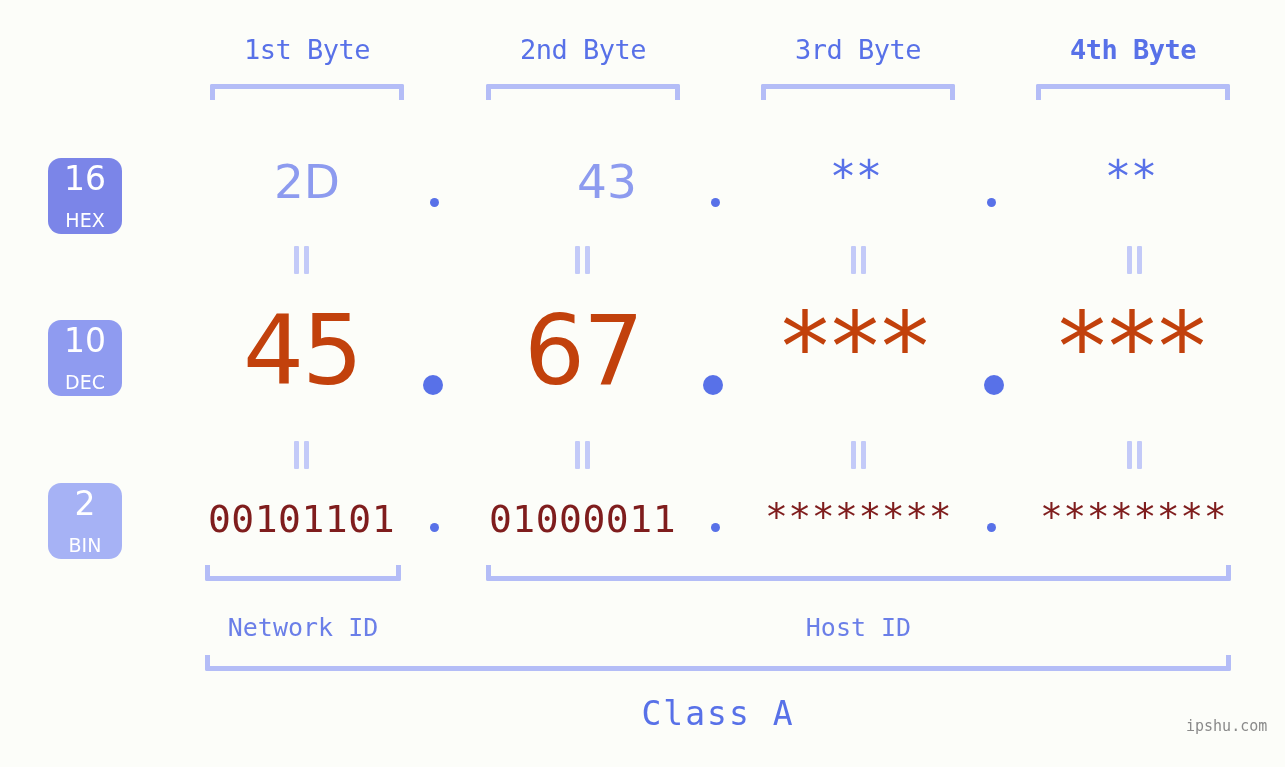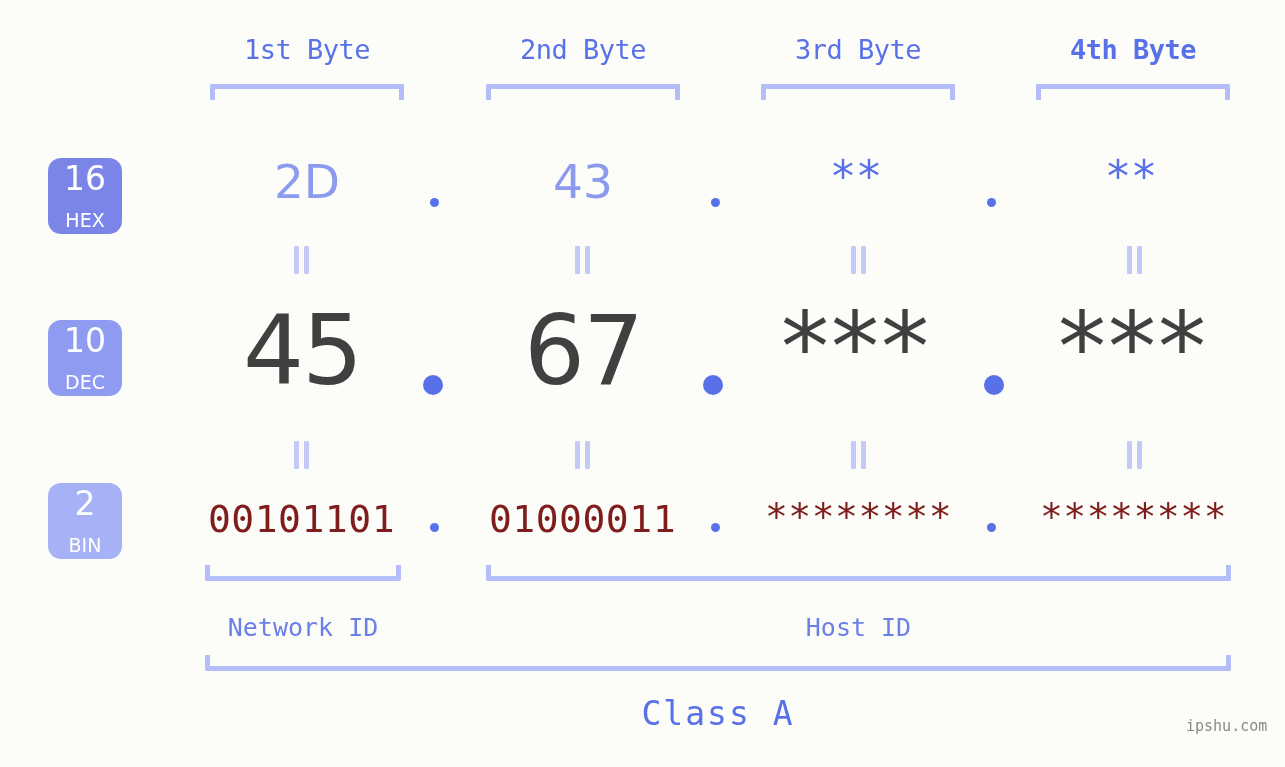--- a/index.html
+++ b/index.html
@@ -75,21 +75,21 @@
   }
   .row-hex .val {
     font-family: "DejaVu Sans", sans-serif;
     font-size: 47px;
     color: #8d9bef;
   }
   .row-hex .val.stars { color: #5871e8; font-size: 44px; letter-spacing: 4px; }
   .row-dec .val {
     font-family: "DejaVu Sans", sans-serif;
     font-size: 96px;
-    color: #404040;
+    color: #c2410c;
     letter-spacing: -2px;
   }
   .row-dec .val.stars { letter-spacing: 2px; }
   .row-bin .val {
     font-family: "DejaVu Sans Mono", monospace;
     font-size: 38px;
     color: #7f1d1d;
     letter-spacing: 0.5px;
   }
 
@@ -145,21 +145,21 @@
   <div class="abs bracket-top" style="left: 1036px; top: 84px; width: 194px; border-color: rgb(180, 189, 247);"></div>
 
   <div class="abs badge" style="left: 48px; top: 158px; background: rgb(123, 133, 232);">
     <span class="num">16</span>
     <span class="sys">HEX</span>
   </div>
 
   <div class="row-hex">
     <div class="abs val" style="left:210px; top:158px; width:194px;">2D</div>
     <div class="abs dot dot-hex" style="left:430px; top:198px;"></div>
-    <div class="abs val" style="left:486px; top:158px; width:194px;">43</div>
+    <div class="abs val" style="left:510px; top:158px; width:194px;">43</div>
     <div class="abs dot dot-hex" style="left:711px; top:198px;"></div>
     <div class="abs val stars" style="left:761px; top:155px; width:194px;">**</div>
     <div class="abs dot dot-hex" style="left:987px; top:198px;"></div>
     <div class="abs val stars" style="left:1036px; top:155px; width:194px;">**</div>
   </div>
 
   <div class="abs eqmark" style="left:291px; top:246px;">
       <i style="background: rgb(195, 202, 248);"></i>
       <i style="background: rgb(195, 202, 248);"></i>
     </div>

